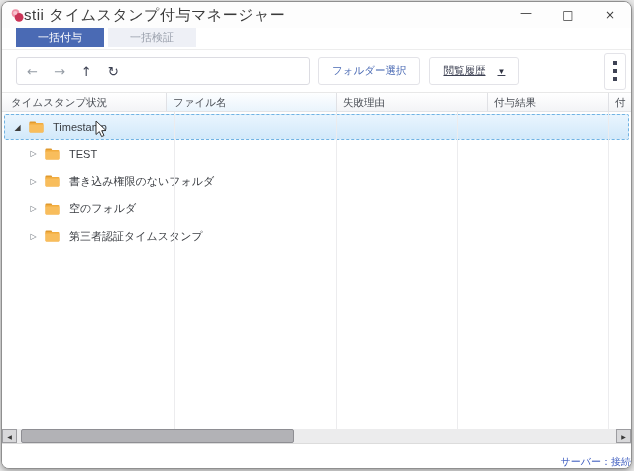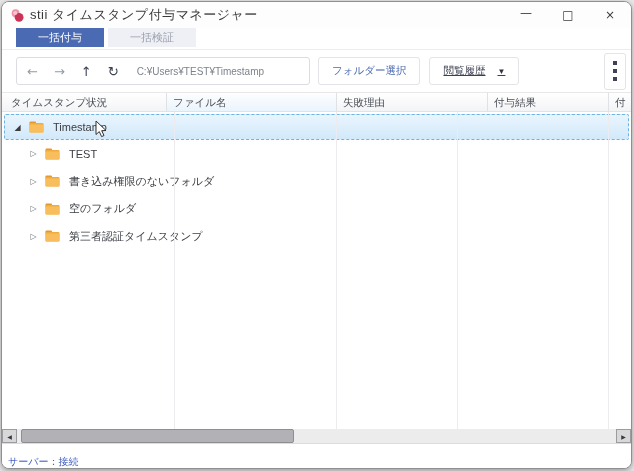--- a/index.html
+++ b/index.html
@@ -5,21 +5,21 @@
   * { margin:0; padding:0; box-sizing:border-box; }
   html,body { width:634px; height:471px; background:#e9e9e9; font-family:"Liberation Sans","DejaVu Sans",sans-serif; }
   .window {
     position:absolute; left:1px; top:1px; width:631px; height:468px;
     background:#fff; border:1px solid #8f8f8f; border-radius:8px;
     box-shadow:0 2px 6px rgba(0,0,0,.35); overflow:hidden;
   }
   
   .titlebar { height:26px; display:flex; align-items:center; padding-left:9px; background:#fdfdfd; }
   .app-icon { width:13px; height:13px; flex:0 0 auto; }
-  .title-text { font-size:13px; color:#3a3a3a; margin-left:6px; letter-spacing:.5px; }
+  .title-text { font-size:15px; color:#3a3a3a; letter-spacing:.5px; }
   .win-controls { margin-left:auto; display:flex; height:26px; }
   .win-btn { width:42px; height:26px; display:flex; align-items:center; justify-content:center;
              font-size:12px; color:#3d3d3d; font-family:"DejaVu Sans",sans-serif; }
   .win-btn.min span { transform:translateY(-2px); }
   
   .tabstrip { height:22px; display:flex; align-items:flex-start; padding-left:14px; gap:4px;
               border-bottom:1px solid #ededed; background:#fff; }
   .tab { height:19px; line-height:19px; padding:0 22px; font-size:11px; background:#eef0f6; color:#9aa0ac; }
   .tab.active { background:#4a6ab4; color:#fff; }
   
@@ -59,21 +59,21 @@
         border:1px dashed #70b3e3; border-radius:2px; height:26px; }
   .cursor { position:absolute; left:93px; top:8px; z-index:5; }
   
   .hscroll { height:15px; display:flex; align-items:stretch; background:#ececed; border-bottom:1px solid #dcdcdc; }
   .sb-btn { width:15px; background:#d8d8da; border:1px solid #9c9ca0; display:flex; align-items:center;
             justify-content:center; font-size:6px; color:#3a3a3a; font-family:"DejaVu Sans",sans-serif; }
   .sb-thumb { width:273px; margin-left:4px; background:#b2b2b6; border:1px solid #8e8e93; border-radius:2px; }
   .sb-track { flex:1; }
   .sb-btn.right { margin-left:auto; }
   
-  .statusbar { height:26px; padding:7px 0 0 6px; background:#fff; }
+  .statusbar { height:26px; padding:7px 0 0 6px; background:#fff;text-align:right; }
   .status-link { font-size:10px; color:#3c5bbf; }
 </style>
 </head>
 <body>
 
 <div class="window">
 
   <div class="titlebar">
     <svg class="app-icon" viewBox="0 0 13 13">
       <circle cx="4.6" cy="4.2" r="3.9" fill="#ef8fa5"></circle>
@@ -98,21 +98,20 @@
       <div class="tab active">一括付与</div>
       <div class="tab">一括検証</div>
     </div>
 
   <div class="toolbar">
     <div class="navgroup">
       <span class="nav-ic dim">←</span>
       <span class="nav-ic dim">→</span>
       <span class="nav-ic">↑</span>
       <span class="nav-ic">↻</span>
-      <span class="addr">C:¥Users¥TEST¥Timestamp</span>
     </div>
     <div class="tb-btn btn-folder">
       <span>フォルダー選択</span>
     </div>
     <div class="tb-btn btn-history">
       <span>閲覧履歴</span>
       <span class="caret">▼</span>
     </div>
     <div class="kebab">
       <i></i>

